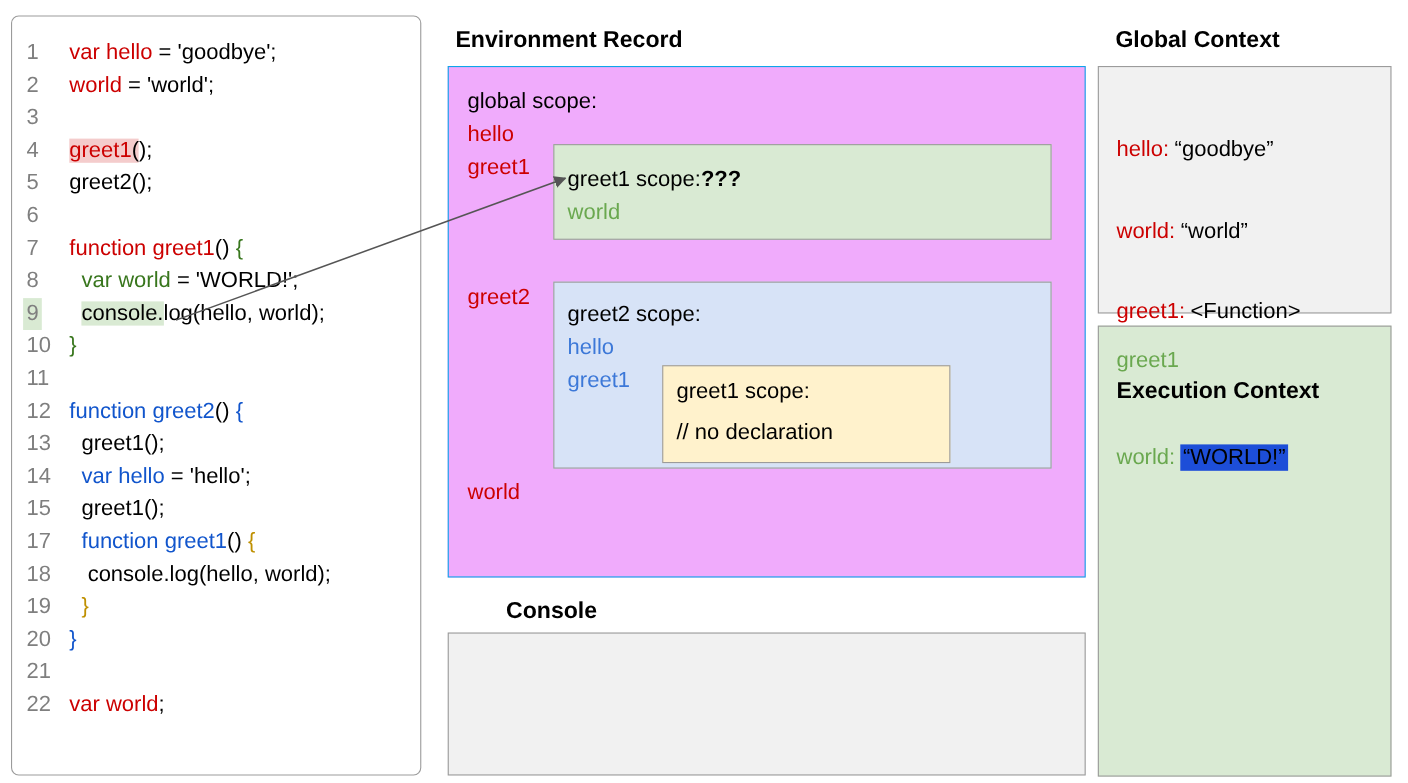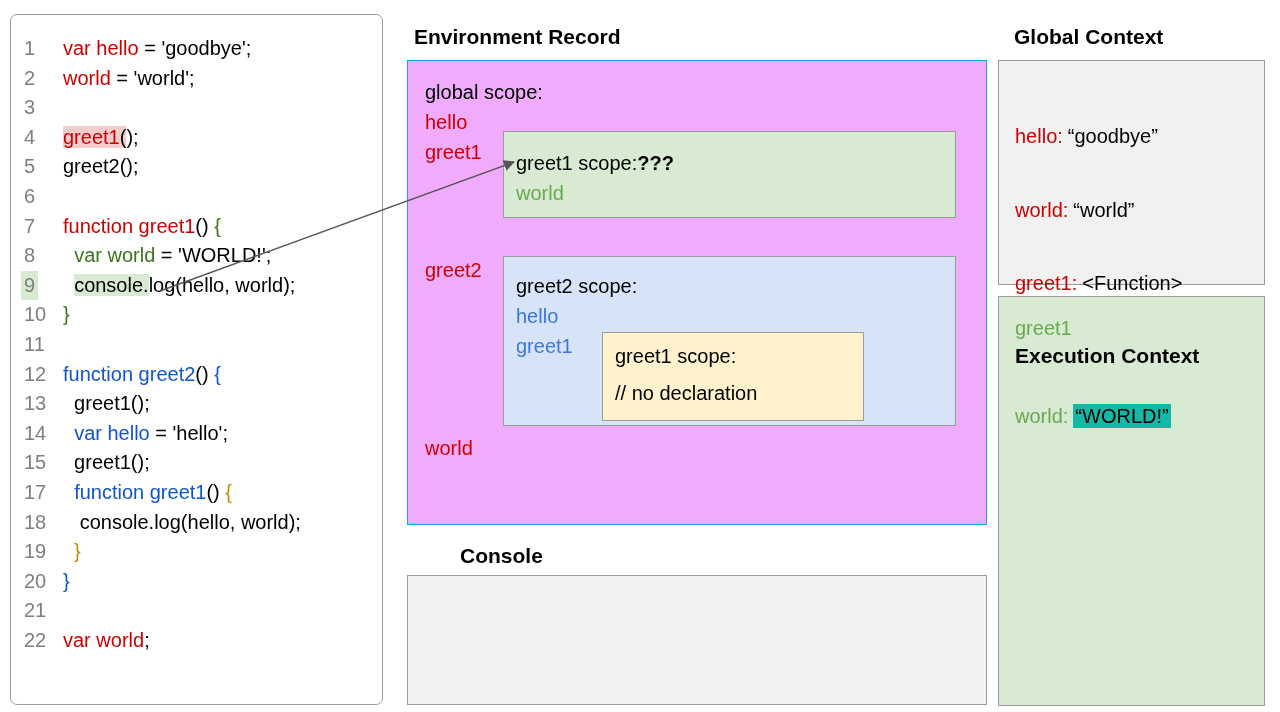--- a/index.html
+++ b/index.html
@@ -39,21 +39,21 @@
   .line-code { flex:1 1 auto; white-space:pre; }
 
   .c-black  { color:#000000; }
   .c-red    { color:#cc0000; }
   .c-green  { color:#38761d; }
   .c-blue   { color:#1155cc; }
   .c-yellow { color:#bf9000; }
 
   .hl-pink   { background:#f4cccc; }
   .hl-green  { background:#d9ead3; }
-  .hl-purple { background:#14b8a6; padding:1px 2px; }
+  .hl-purple { background:#1d4ed8; padding:1px 2px; }
 
   
   .section-title {
     font-size:21px;
     font-weight:700;
     color:#000;
     text-align:right;
   }
 
   

